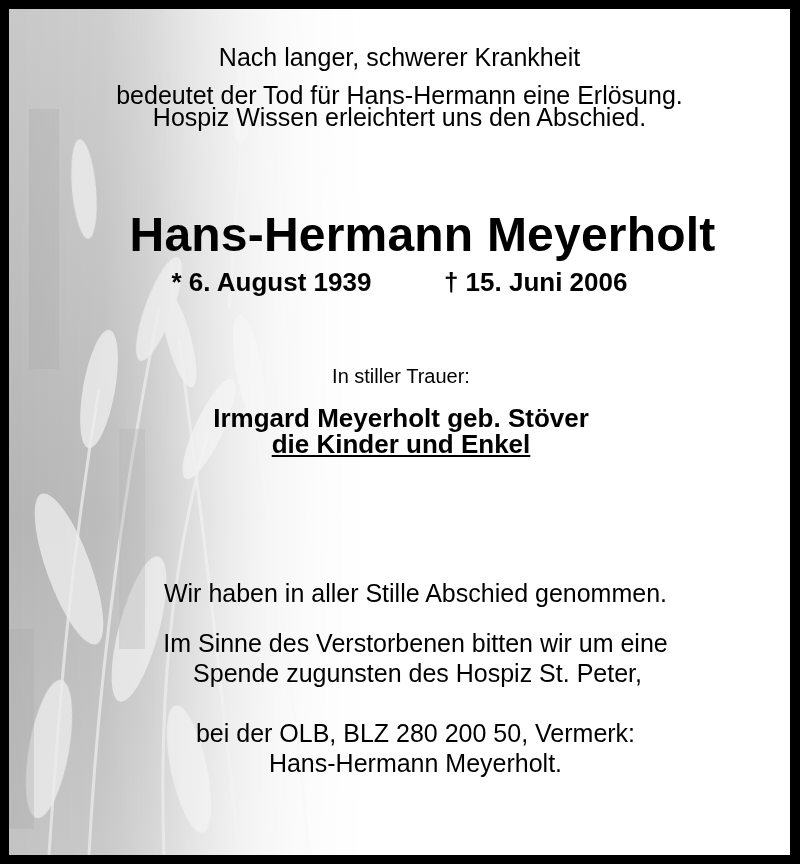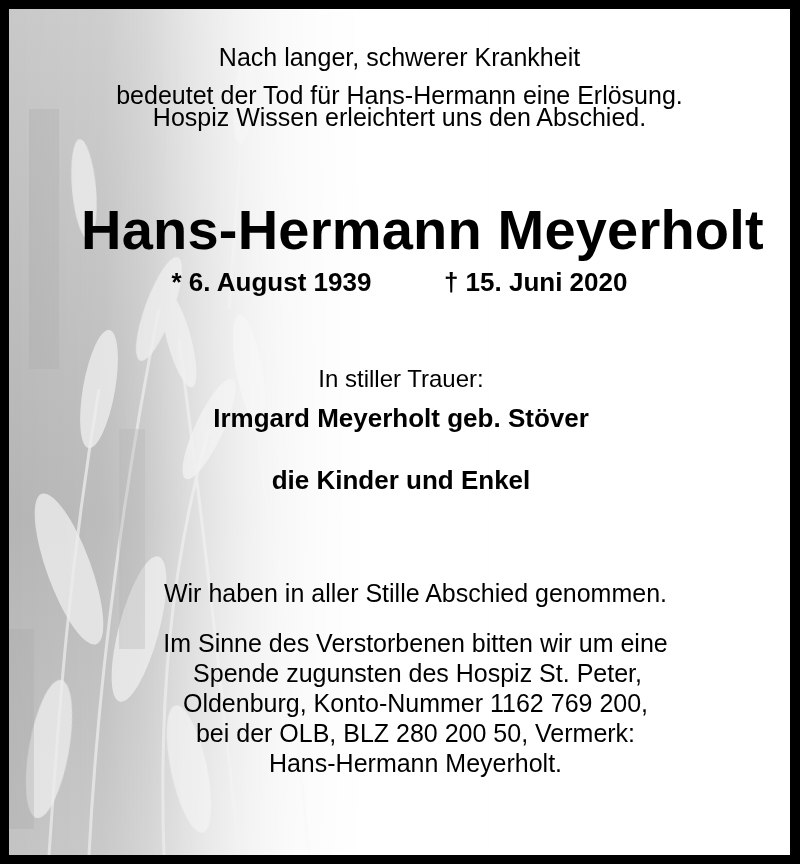--- a/index.html
+++ b/index.html
@@ -18,24 +18,24 @@
   .fade {
     position: absolute; inset: 0;
     background: linear-gradient(90deg, rgba(255,255,255,0) 0%, rgba(255,255,255,0.15) 18%, rgba(255,255,255,0.7) 35%, rgba(255,255,255,0.97) 52%, #fff 62%);
   }
   .content {
     position: absolute; inset: 0;
     font-family: "Liberation Sans", sans-serif; color: #000; text-align: center;
   }
   .line { position: absolute; left: 0; right: 0; white-space: nowrap; }
   .intro { font-size: 25px; line-height: 29px; }
-  .name { font-size: 56px; font-weight: bold; letter-spacing: 0.2px; }
+  .name { font-size: 48px; font-weight: bold; letter-spacing: 0.2px; margin-top: 10px; }
   .dates { font-size: 26px; font-weight: bold; }
   .dates span { display: inline-block; }
-  .trauer { font-size: 24px; }
+  .trauer { font-size: 20px; }
   .family { font-size: 26px; font-weight: bold; }
   .body-text { font-size: 25px; line-height: 29px; }
   .footer { font-size: 16px; }
 </style>
 </head>
 <body>
 
 <div class="frame">
   <div class="bg">
     <svg width="420" height="846" viewBox="0 0 420 846">
@@ -72,29 +72,28 @@
   <div class="content">
     <div class="line intro" style="top:34px;">Nach langer, schwerer Krankheit</div>
     <div class="line intro" style="top:72px;">bedeutet der Tod für Hans-Hermann eine Erlösung.</div>
     <div class="line intro" style="top:94px;">Hospiz Wissen erleichtert uns den Abschied.</div>
 
     <div class="line name" style="top:188px; left:46px;">Hans-Hermann Meyerholt</div>
 
     <div class="line dates" style="top:258px; left:0;">
       <span>* 6. August 1939</span>
       <span style="width:58px;"></span>
-      <span>† 15. Juni 2020</span>
+      <span>† 15. Juni 2006</span>
     </div>
 
     <div class="line trauer" style="top:356px; left:3px;">In stiller Trauer:</div>
     <div class="line family" style="top:394px; left:3px;">Irmgard Meyerholt geb. Stöver</div>
-    <div class="line family" style="top:456px; left:3px;">die Kinder und Enkel</div>
+    <div class="line family" style="top:420px; left:3px;text-decoration:underline;">die Kinder und Enkel</div>
 
     <div class="line body-text" style="top:570px; left:32px;">Wir haben in aller Stille Abschied genommen.</div>
 
     <div class="line body-text" style="top:620px; left:32px;">Im Sinne des Verstorbenen bitten wir um eine</div>
     <div class="line body-text" style="top:650px; left:36px;">Spende zugunsten des Hospiz St. Peter,</div>
-    <div class="line body-text" style="top:680px; left:32px;">Oldenburg, Konto-Nummer 1162 769 200,</div>
     <div class="line body-text" style="top:710px; left:32px;">bei der OLB, BLZ 280 200 50, Vermerk:</div>
     <div class="line body-text" style="top:740px; left:32px;">Hans-Hermann Meyerholt.</div>
 
   </div>
 </div>
 
 </body></html>

